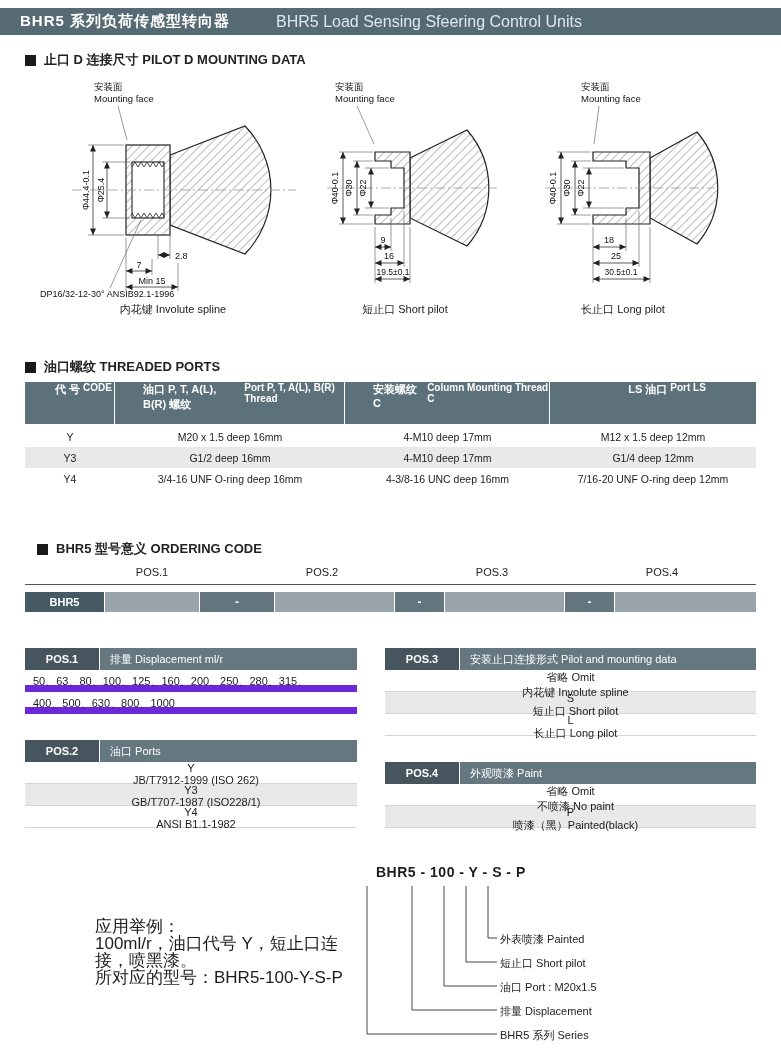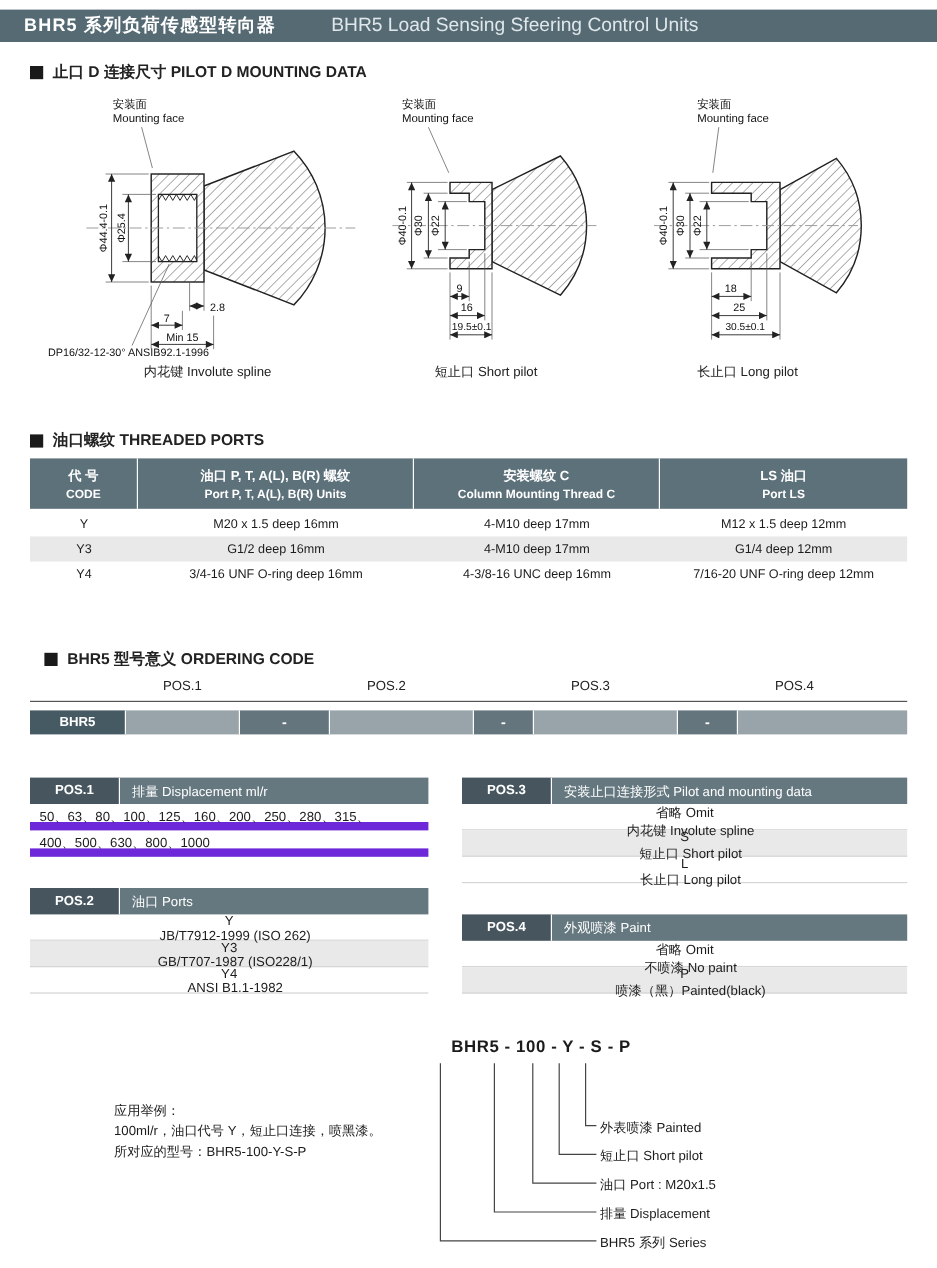--- a/index.html
+++ b/index.html
@@ -16,22 +16,22 @@
 
   
   .sec-head { display:flex; align-items:center; gap:8px; font-size:13px; font-weight:bold; color:#222; }
   .sec-head .sq { width:11px; height:11px; background:#1a1a1a; display:inline-block; }
 
   .caption { font-size:11px; text-align:center; color:#222; }
 
   
   .ports-table { width:731px; font-size:10.5px; }
   .pt-head { display:flex; height:44px; border-bottom:2px solid #fff; }
-  .pt-th { background:#5d717b; color:#fff; display:flex; flex-direction:column;
-           justify-content:center; align-items:center; gap:3px; border-right:1px solid #fff; }
+  .pt-th { background:#5d717b; color:#fff; display:flex; flex-direction:row;
+           justify-content:center; align-items:flex-start; gap:3px; border-right:1px solid #fff;padding-left:28px; }
   .pt-th:last-child { border-right:none; }
   .pt-th .zh { font-size:11px; font-weight:bold; }
   .pt-th .en { font-size:10px; font-weight:bold; }
   .c1{width:90px;} .c2{width:230px;} .c3{width:205px;} .c4{width:206px;}
   .pt-row { display:flex; height:21px; align-items:center; }
   .pt-row.alt { background:#e9e9e9; }
   .pt-td { text-align:center; }
 
   
   .pos-line { width:731px; border-top:1px solid #555; }
@@ -53,21 +53,21 @@
                padding-left:10px; font-size:11px; }
   .pos-row { display:flex; height:22px; align-items:center; border-bottom:1px solid #d5d5d5;flex-direction:column; }
   .pos-row.alt { background:#e9e9e9; }
   .pos-code { width:75px; text-align:center; }
   .pos-desc { flex:1; padding-left:10px; }
   .pos-free { height:22px; line-height:22px; padding-left:8px; border-bottom:7px solid #6d28d9; }
 
   
   .ex-code { font-size:14px; font-weight:bold; letter-spacing:0.5px;padding-left:28px; }
   .callout-label { position:absolute; font-size:11px; }
-  .app-text { font-size:11px; line-height:17px; width:265px; }
+  .app-text { font-size:17px; line-height:17px; width:265px; }
   .app-text .indent { text-indent:2em; }
 
   
   svg text { font-family:"Liberation Sans","DejaVu Sans",sans-serif; }
   .cl { stroke:#999; stroke-width:0.8; stroke-dasharray:10 3 2 3; fill:none; }
   .ext { stroke:#555; stroke-width:0.6; fill:none; }
   .dimline { stroke:#333; stroke-width:0.8; fill:none; }
   .partshape { stroke:#222; stroke-width:1.2; }
   .bore { fill:#fff; stroke:#222; stroke-width:1.1; }
   .teeth { fill:none; stroke:#222; stroke-width:0.8; }
@@ -243,21 +243,21 @@
   </div>
 
   <div class="abs ports-table" style="left:25px; top:382px;">
     <div class="pt-head">
       <div class="pt-th c1">
         <div class="zh">代  号</div>
         <div class="en">CODE</div>
       </div>
       <div class="pt-th c2">
         <div class="zh">油口 P, T, A(L), B(R) 螺纹</div>
-        <div class="en">Port P, T, A(L), B(R) Units</div>
+        <div class="en">Port P, T, A(L), B(R) Thread</div>
       </div>
       <div class="pt-th c3">
         <div class="zh">安装螺纹 C</div>
         <div class="en">Column Mounting Thread C</div>
       </div>
       <div class="pt-th c4">
         <div class="zh">LS 油口</div>
         <div class="en">Port LS</div>
       </div>
     </div>

